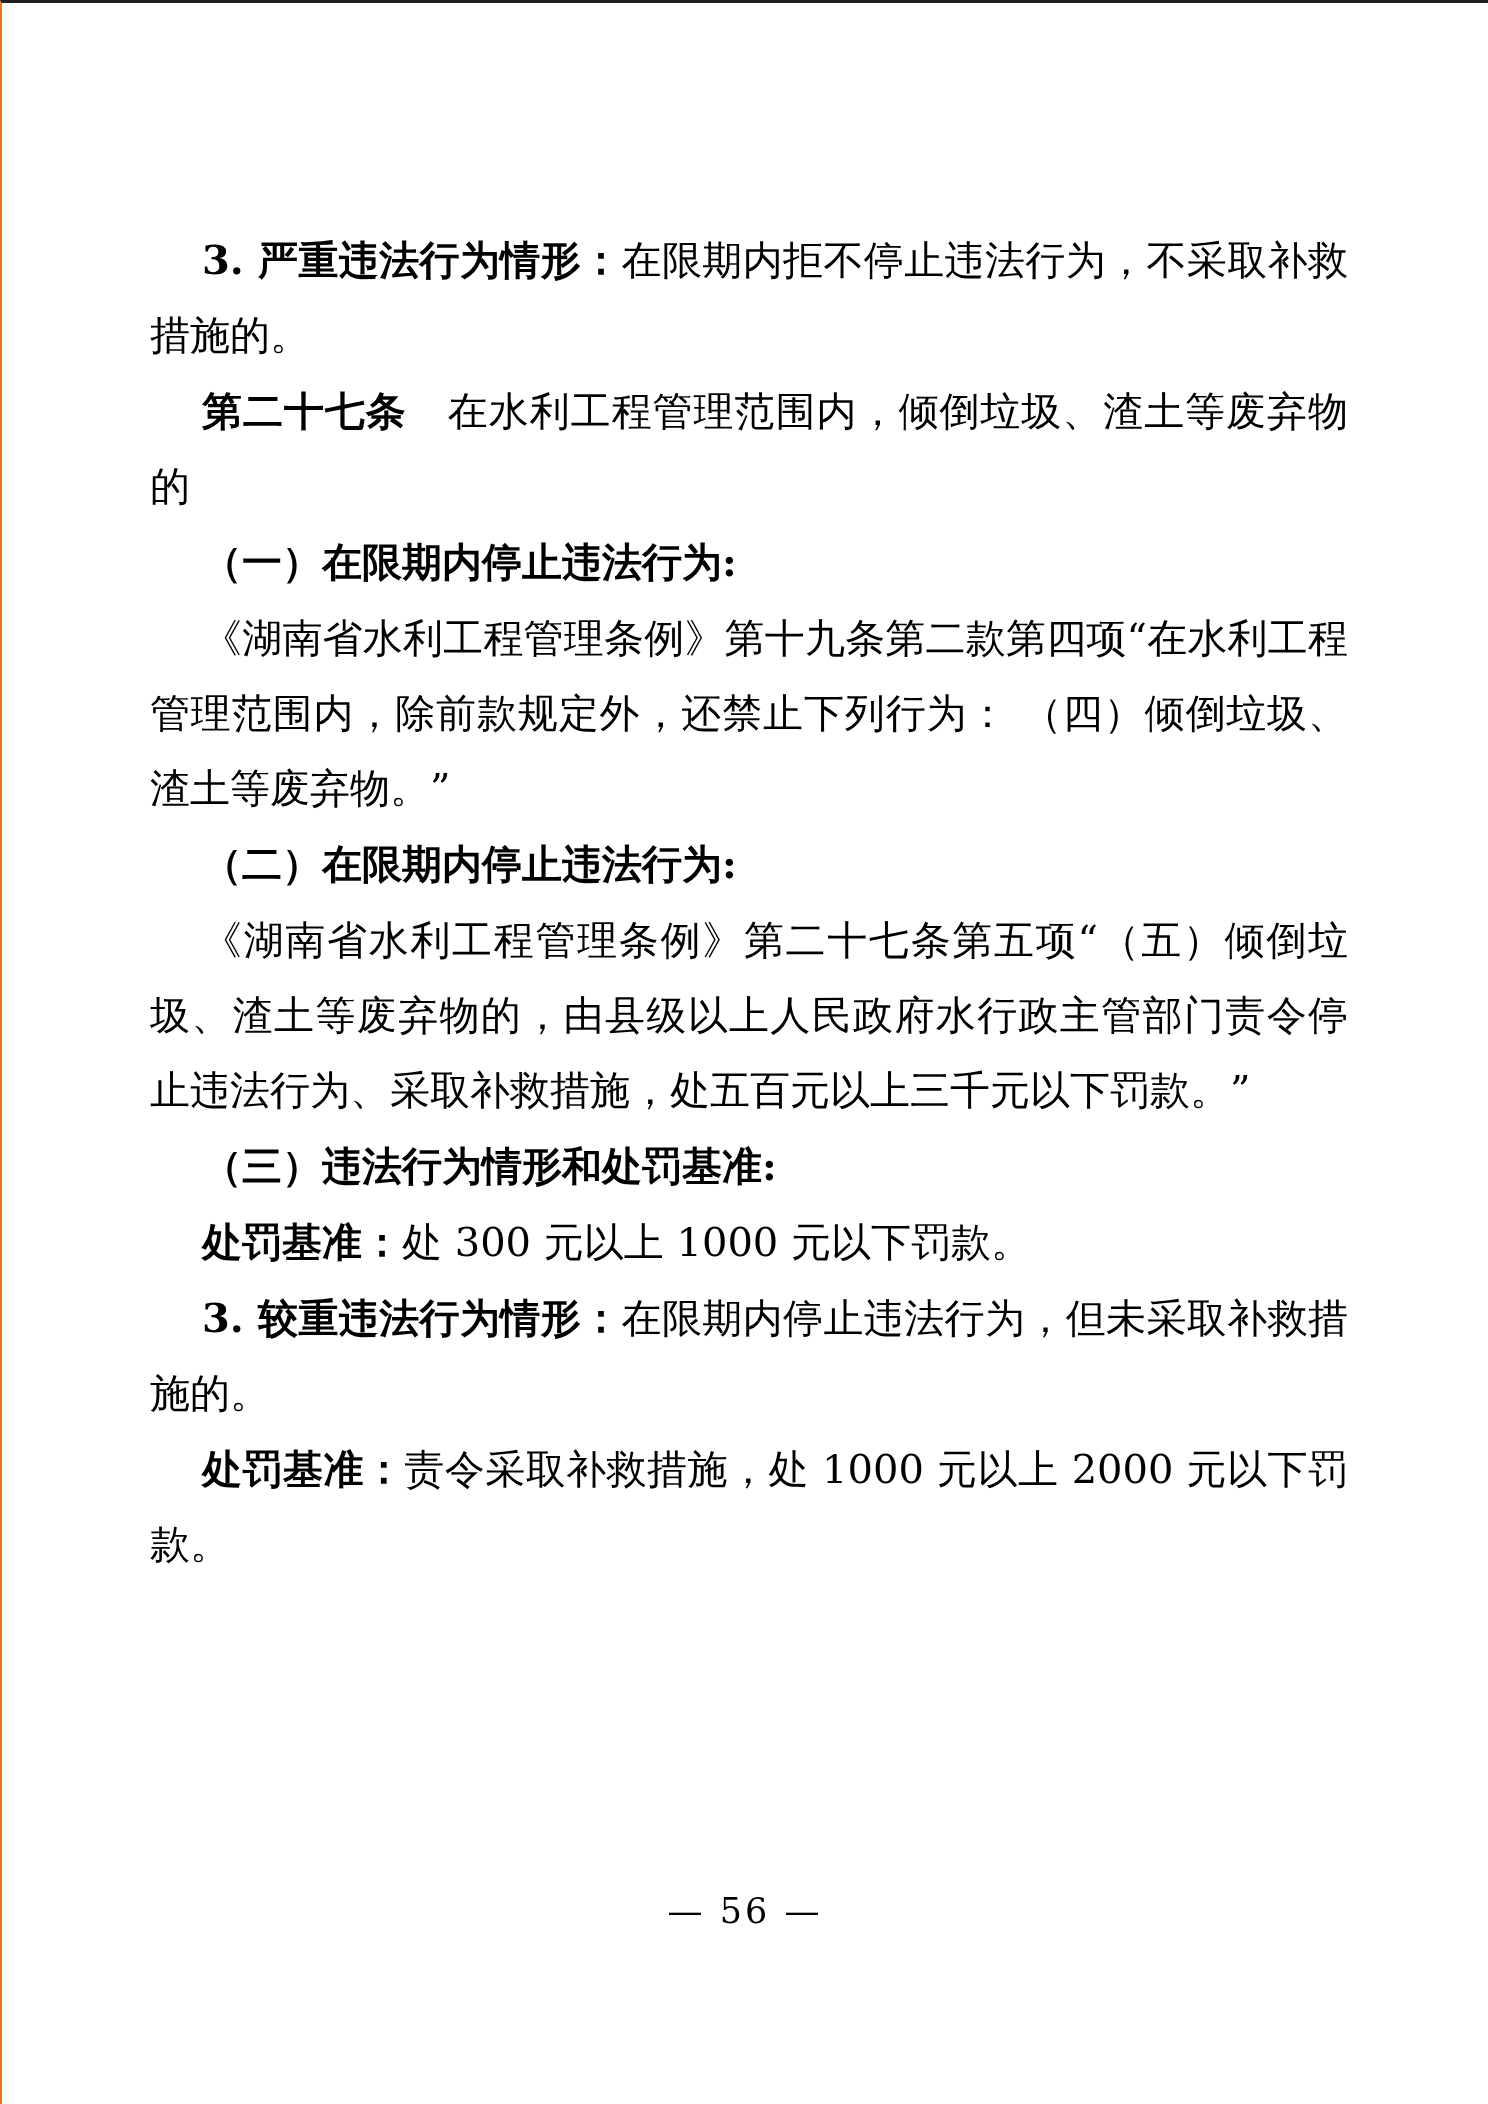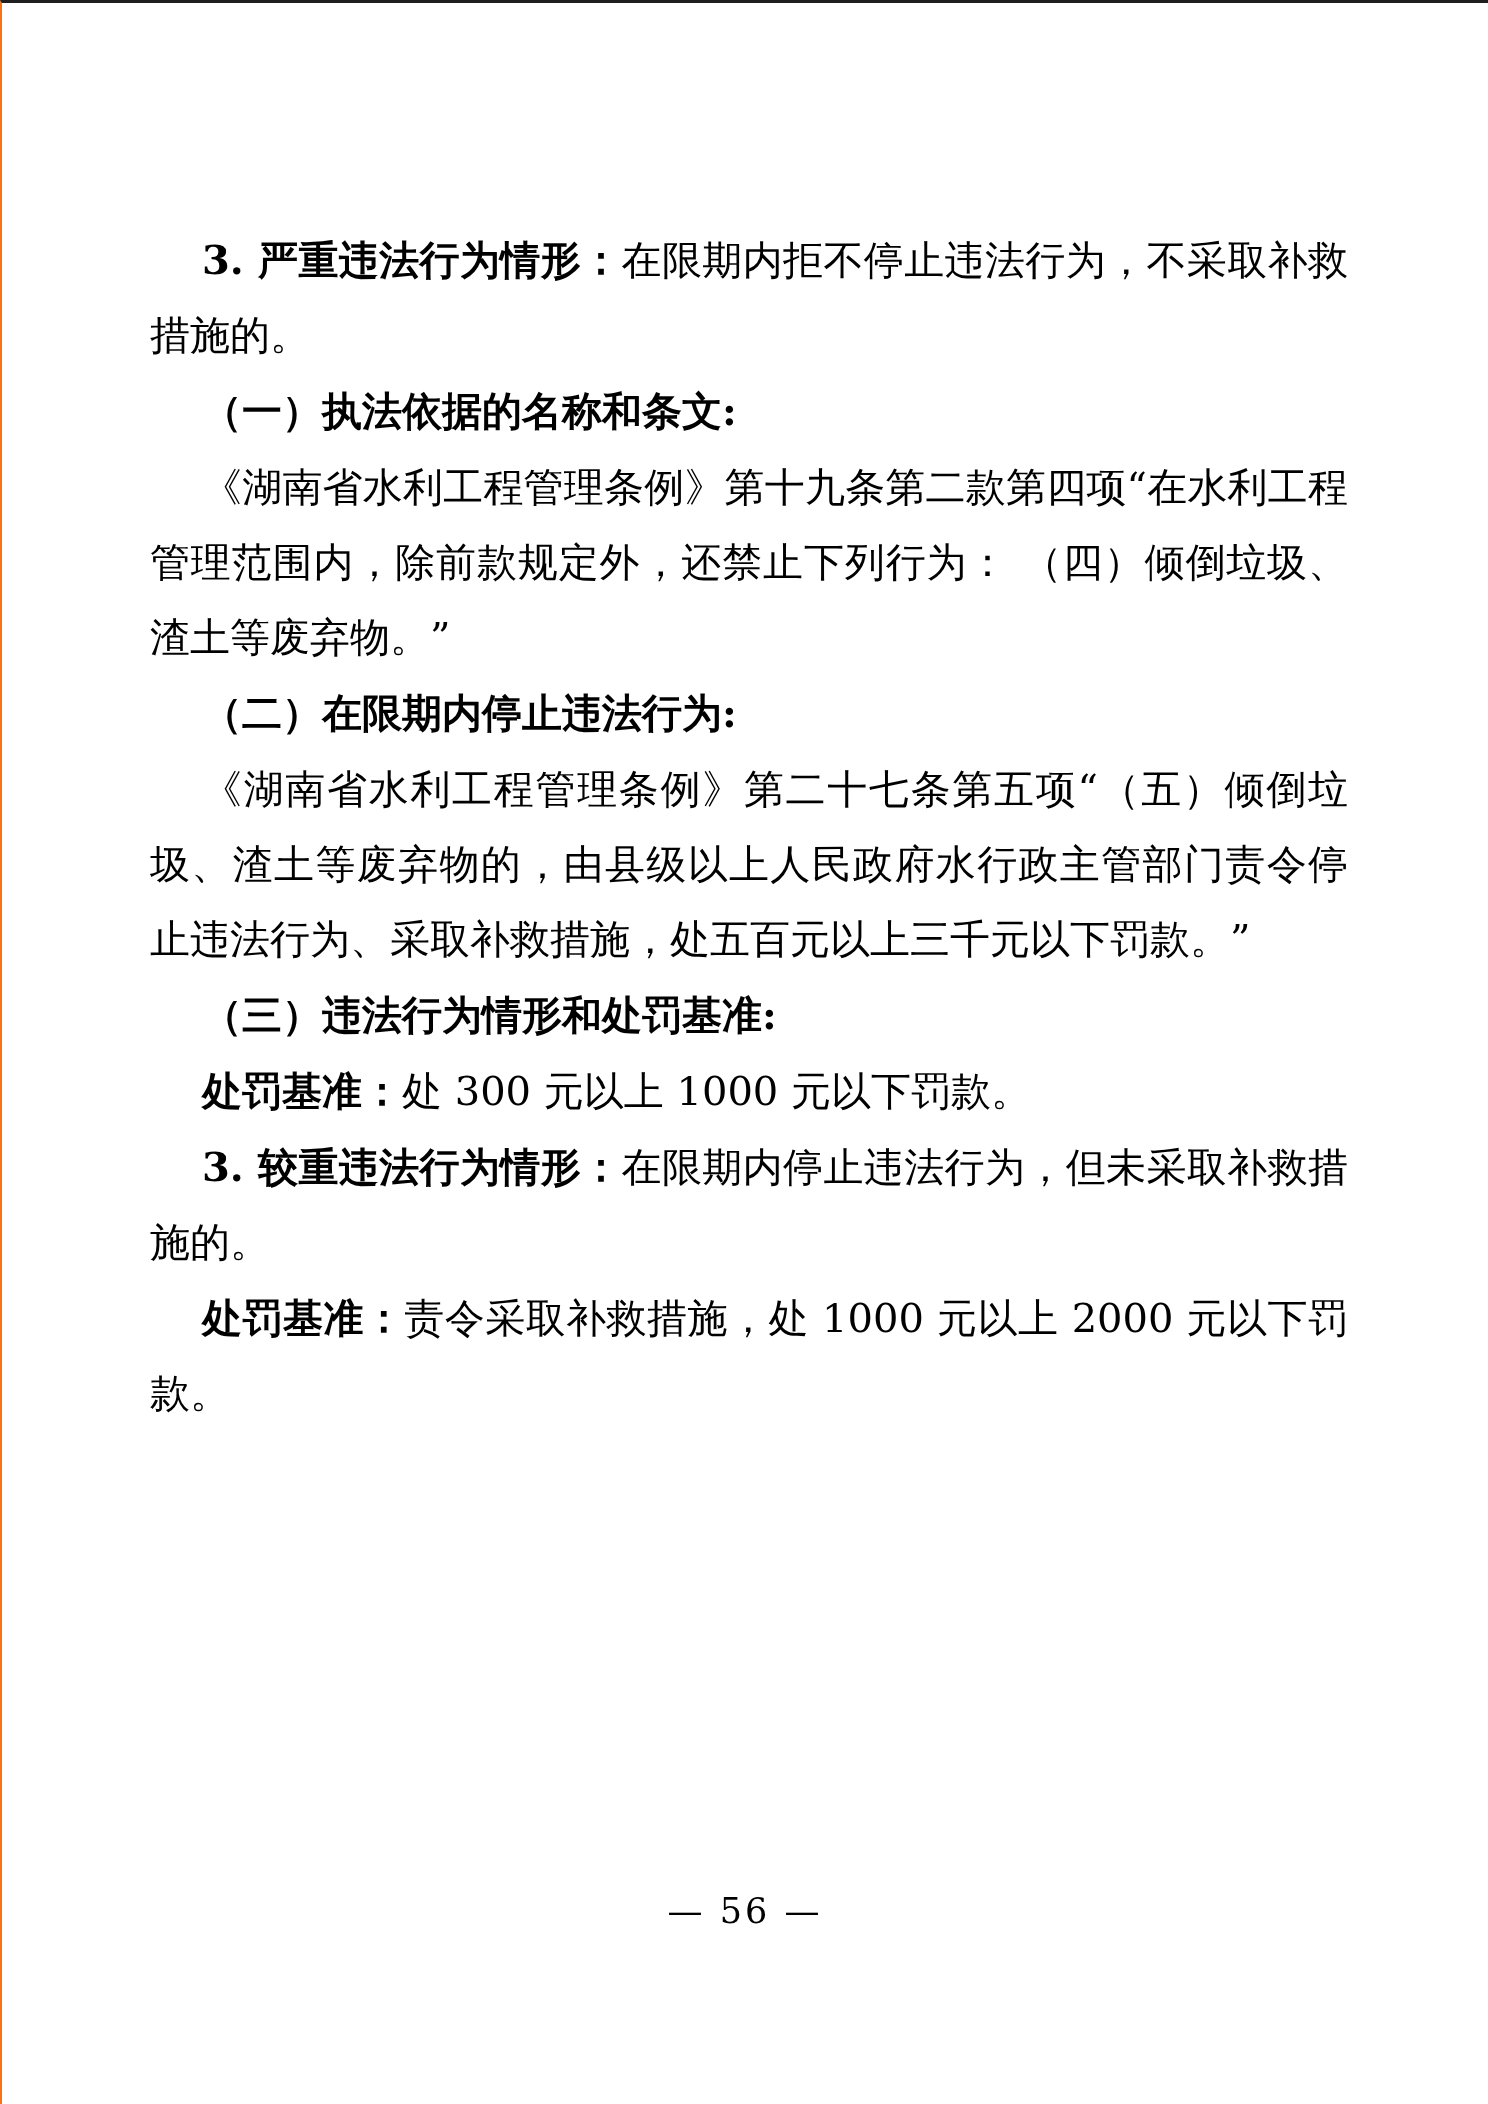--- a/index.html
+++ b/index.html
@@ -51,22 +51,23 @@
 </style>
 </head>
 <body>
 
 <div class="page">
   <div class="doc-body">
 
     <p class="para"><b>3. 严重违法行为情形：</b><span>在限期内拒不停止违法行为，不采取补救措施的。</span></p>
 
 
+    <p class="para"><b>第二十七条</b><span>　在水利工程管理范围内，倾倒垃圾、渣土等废弃物的</span></p>
 
-    <p class="para"><b>（一）执法依据的名称和条文:</b><span></span></p>
+    <p class="para"><b>（一）在限期内停止违法行为:</b><span></span></p>
 
     <p class="para"><b></b><span>《湖南省水利工程管理条例》第十九条第二款第四项“在水利工程管理范围内，除前款规定外，还禁止下列行为： （四）倾倒垃圾、渣土等废弃物。”</span></p>
 
     <p class="para"><b>（二）在限期内停止违法行为:</b><span></span></p>
 
     <p class="para"><b></b><span>《湖南省水利工程管理条例》第二十七条第五项“（五）倾倒垃圾、渣土等废弃物的，由县级以上人民政府水行政主管部门责令停止违法行为、采取补救措施，处五百元以上三千元以下罚款。”</span></p>
 
     <p class="para"><b>（三）违法行为情形和处罚基准:</b><span></span></p>
 
 

